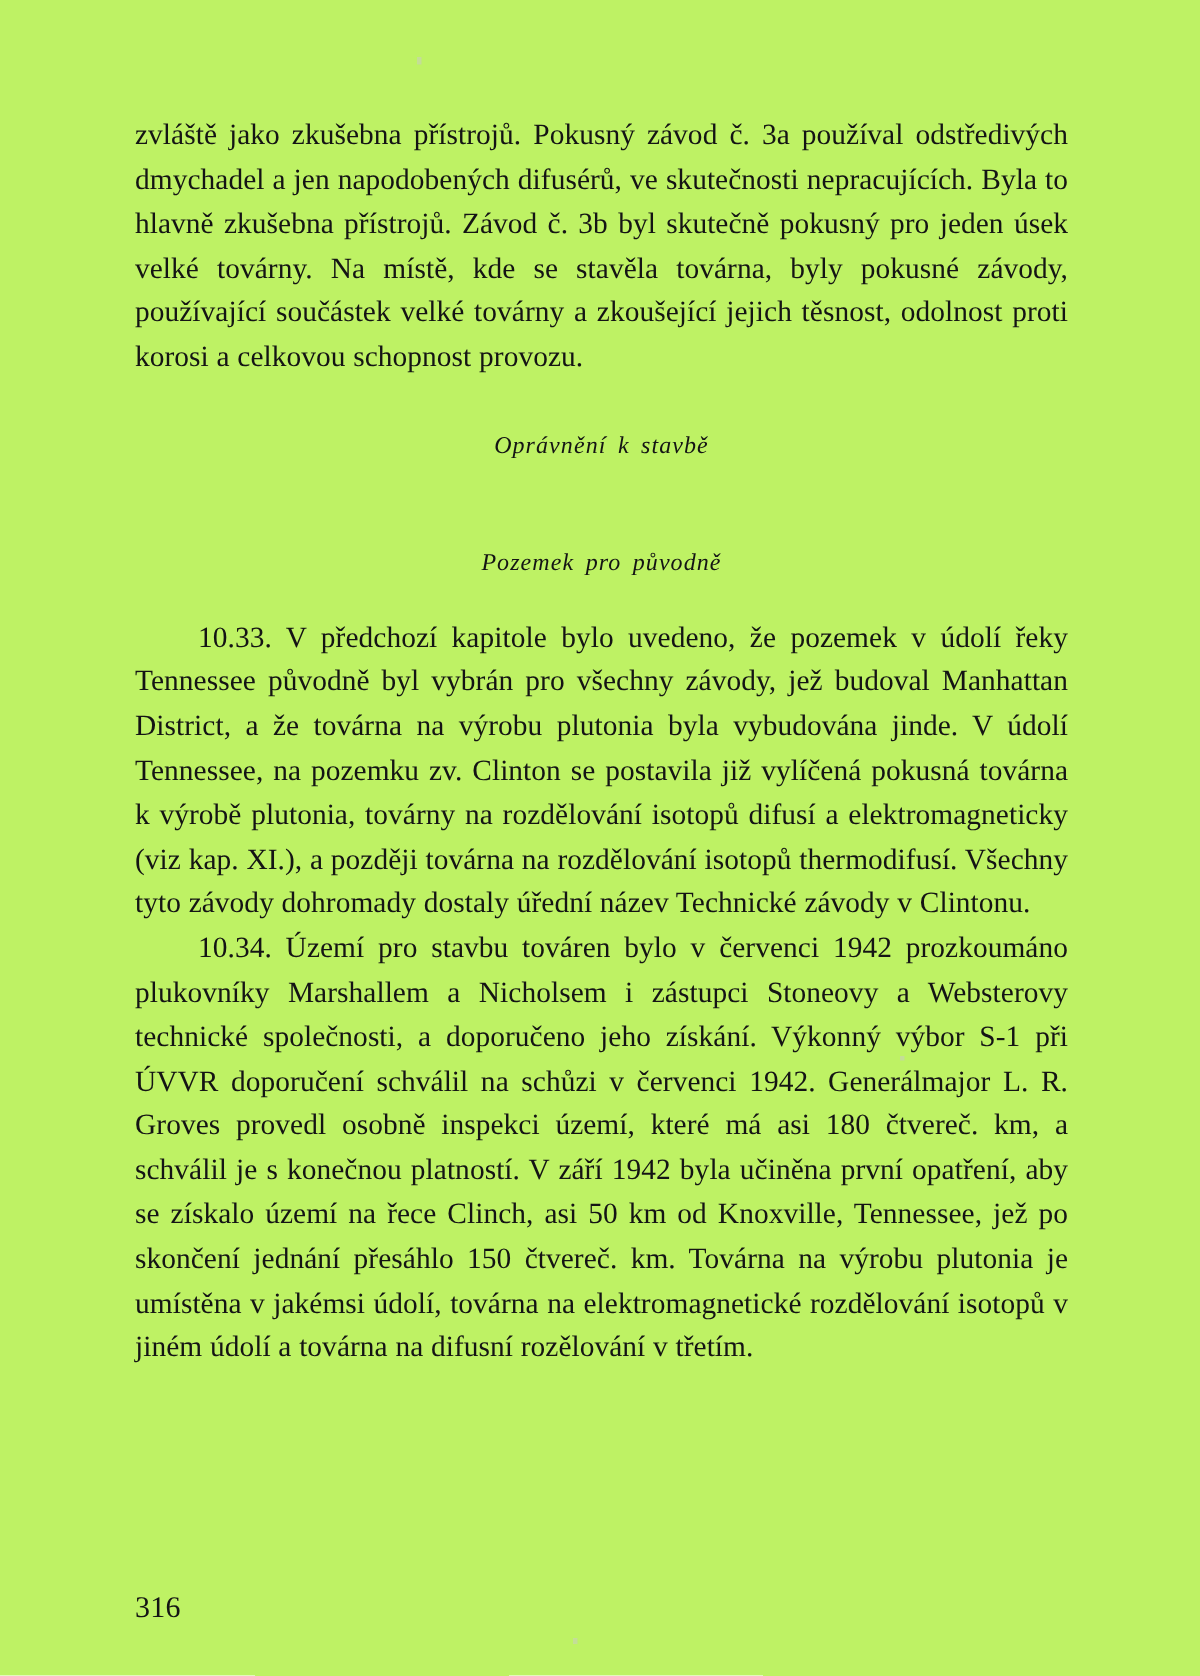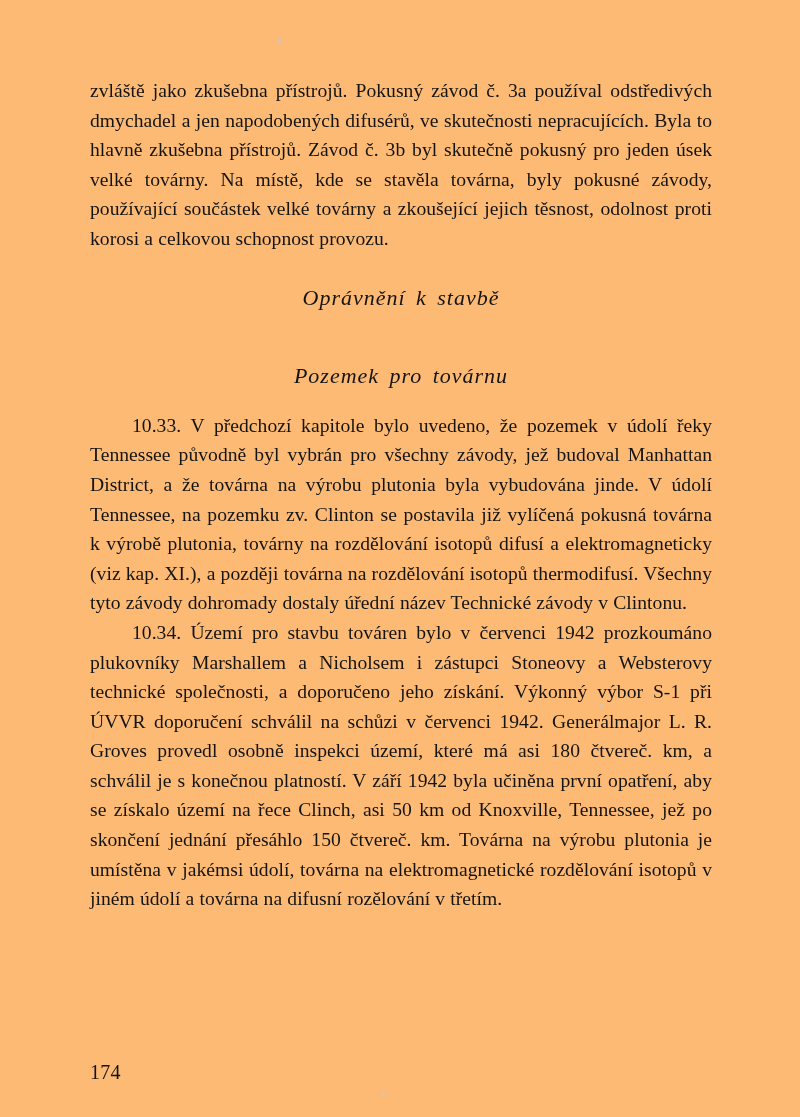--- a/index.html
+++ b/index.html
@@ -17,21 +17,21 @@
     color: #141414;
     -webkit-font-smoothing: none;
   }
 
   .page {
     position: absolute;
     left: 0;
     top: 0;
     width: 800px;
     height: 1117px;
-    background: #fdba74;
+    background: #bef264;
   }
 
   
   .text-column {
     position: absolute;
     left: 90px;
     top: 76px;
     width: 622px;
   }
 
@@ -45,21 +45,21 @@
     letter-spacing: 0.002em;
     hyphens: manual;
   }
 
   p.indented {
     text-indent: 42px;
   }
 
   h2.section-heading {
     margin: 0;
-    font-size: 22px;
+    font-size: 16px;
     line-height: 29.6px;
     font-style: italic;
     font-weight: normal;
     text-align: center;
     letter-spacing: 0.045em;
     word-spacing: 0.18em;
   }
 
   .gap-before-heading { height: 29px; }
   .gap-after-heading  { height: 20px; }
@@ -98,27 +98,27 @@
 
     <div class="gap-before-heading"></div>
 
     <h2 class="section-heading">Oprávnění k stavbě</h2>
 
     <div class="gap-after-heading"></div>
 
 
     <div class="gap-before-heading"></div>
 
-    <h2 class="section-heading">Pozemek pro továrnu</h2>
+    <h2 class="section-heading">Pozemek pro původně</h2>
 
     <div class="gap-after-heading"></div>
 
     <p class="body-paragraph indented">10.33. V předchozí kapitole bylo uvedeno, že pozemek v údolí řeky Tennessee původně byl vybrán pro všechny závody, jež budoval Manhattan District, a že továrna na výrobu plutonia byla vybudována jinde. V údolí Tennessee, na pozemku zv. Clinton se postavila již vylíčená pokusná továrna k výrobě plutonia, továrny na rozdělování isotopů difusí a elektromagneticky (viz kap. XI.), a později továrna na rozdělování isotopů thermodifusí. Všechny tyto závody dohromady dostaly úřední název Technické závody v Clintonu.</p>
 
     <div class="gap-para"></div>
 
     <p class="body-paragraph indented"><span>10.34. Území pro stavbu továren bylo v červenci 1942 pro­zkoumáno plukovníky </span><span class="italic-name">Marshallem</span><span> a </span><span class="italic-name">Nicholsem</span><span> i zástupci Stone­ovy a Websterovy technické společnosti, a doporučeno jeho zís­kání. Výkonný výbor S-1 při ÚVVR doporučení schválil na schůzi v červenci 1942. Generálmajor </span><span class="italic-name">L. R. Groves</span><span> provedl osobně in­spekci území, které má asi 180 čtvereč. km, a schválil je s konečnou platností. V září 1942 byla učiněna první opatření, aby se získalo území na řece Clinch, asi 50 km od Knoxville, Tennessee, jež po skončení jednání přesáhlo 150 čtvereč. km. Továrna na výrobu plutonia je umístěna v jakémsi údolí, továrna na elektromagne­tické rozdělování isotopů v jiném údolí a továrna na difusní roz­ělování v třetím.</span></p>
 
   </div>
 
-  <div class="folio">174</div>
+  <div class="folio">316</div>
 
 </div>
 
 </body></html>

